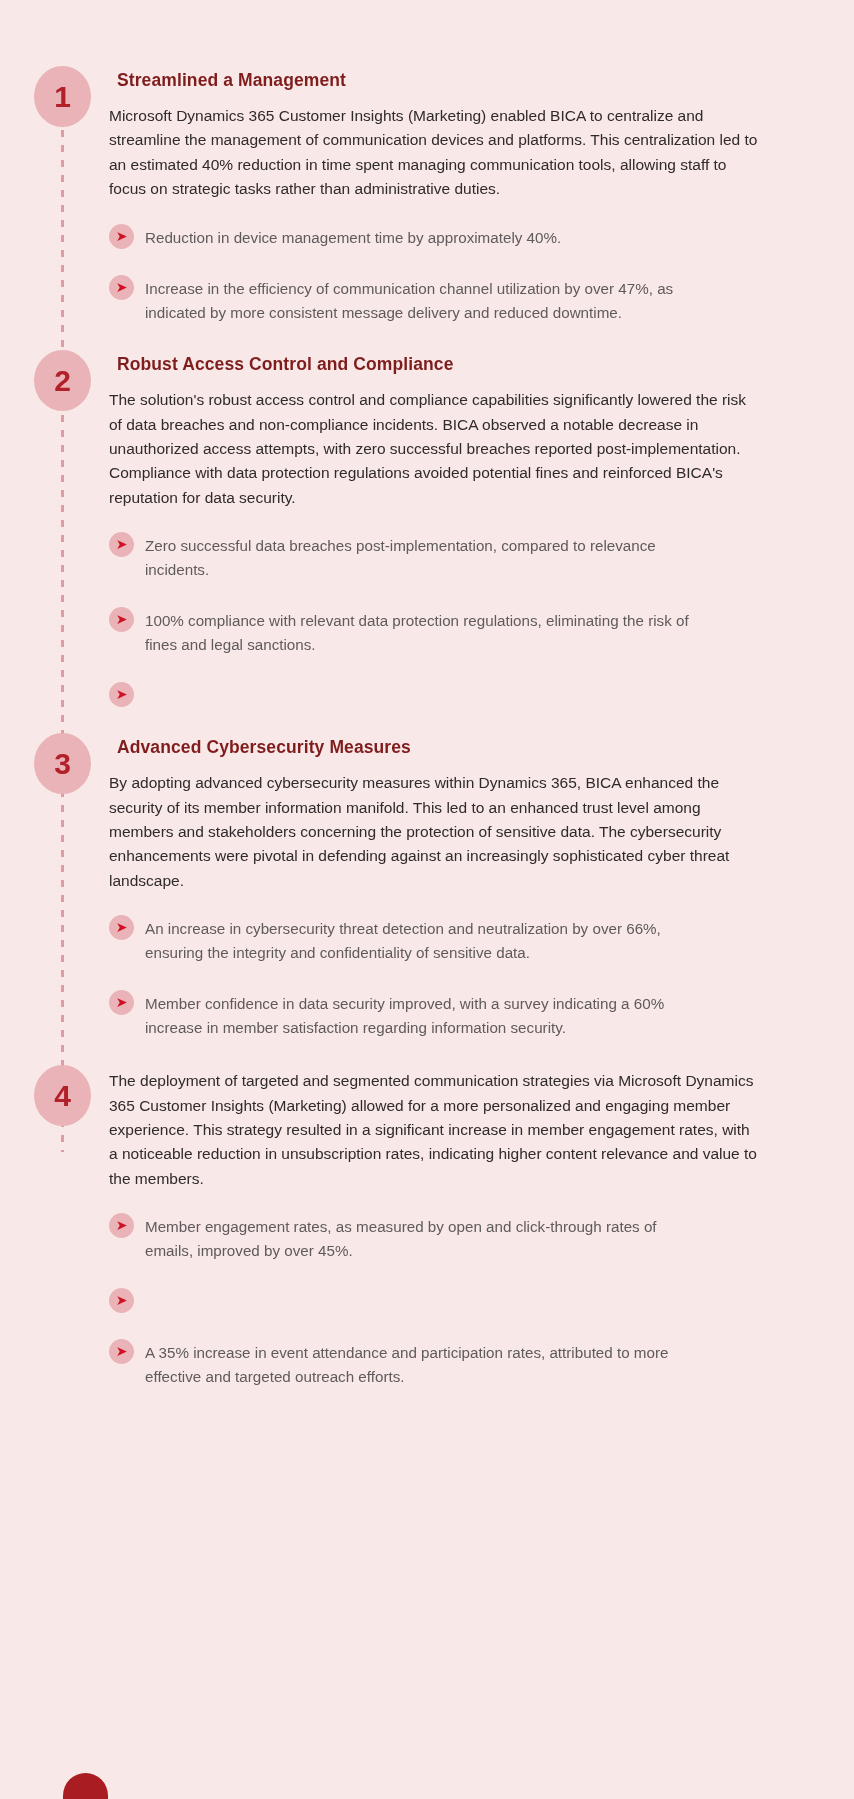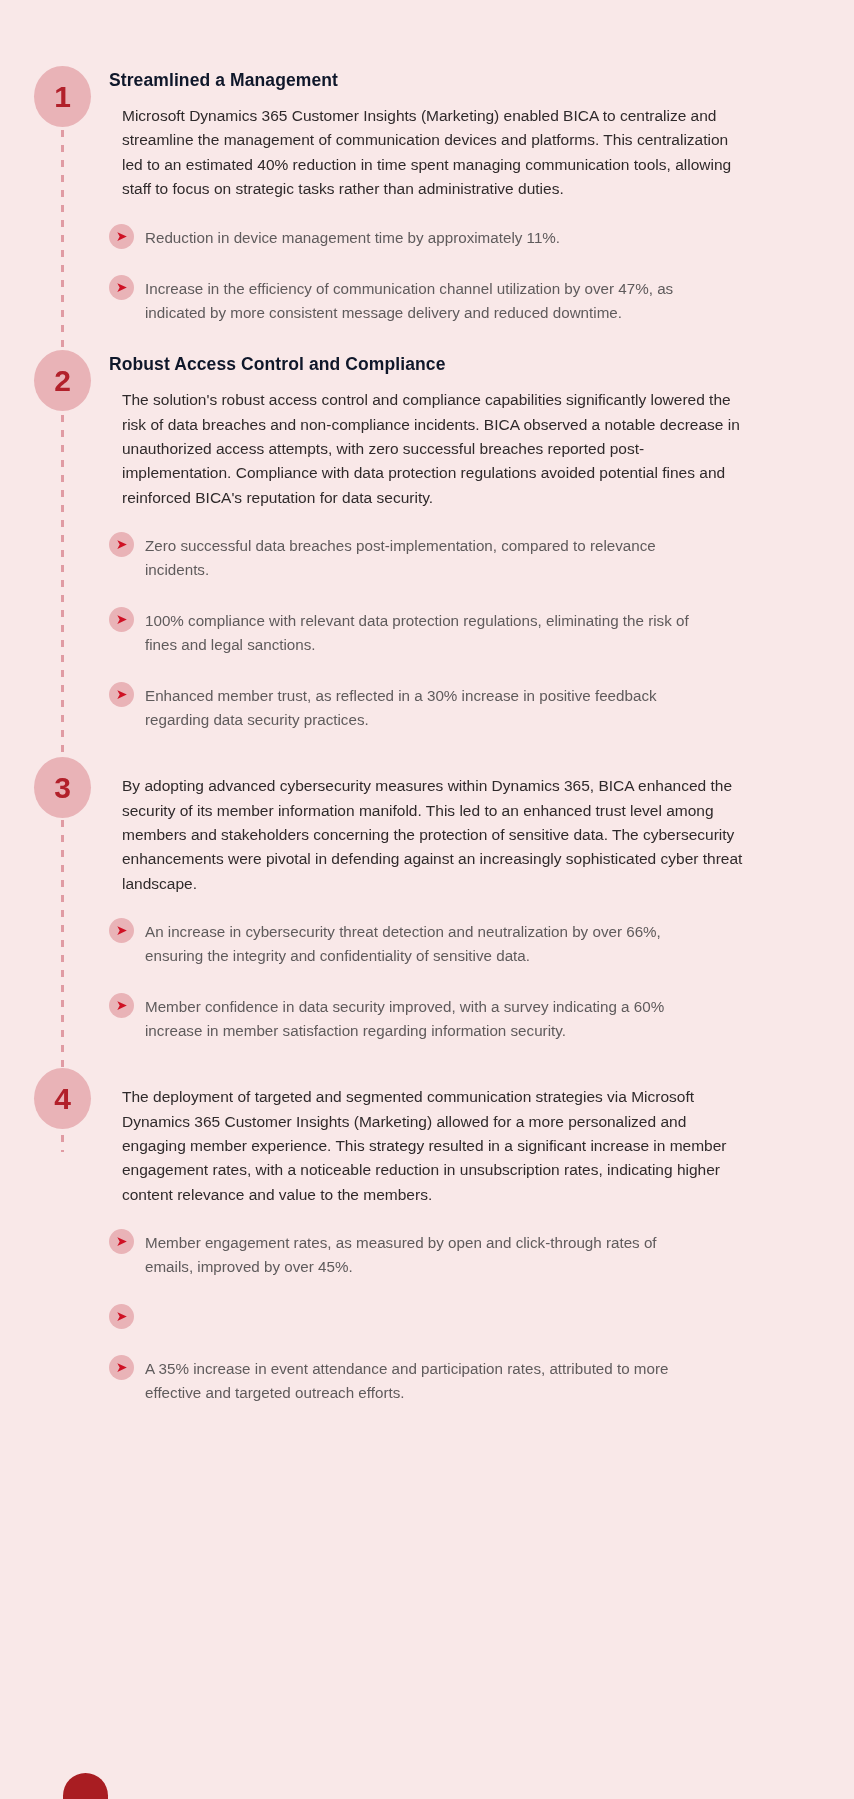--- a/index.html
+++ b/index.html
@@ -58,28 +58,28 @@
     color: #b2202a;
     font-size: 30px;
     font-weight: 700;
     line-height: 1;
   }
   .content {
     flex: 1;
     max-width: 650px;
   }
   .step-title {
-    margin: 0 0 13px 0;
+    margin: 0 0 13px 8px;
     font-size: 17.5px;
     font-weight: 700;
-    color: #0f172a;
+    color: #7f1d1d;
     letter-spacing: 0.1px;
   }
   .step-body {
-    margin: 13px;
+    margin: 0;
     font-size: 15.5px;
     line-height: 24.4px;
     color: #2f2a2b;
   }
   .bullet {
     display: flex;
     align-items: flex-start;
     margin-top: 28px;
   }
   .bullet.first { margin-top: 24px; }
@@ -124,21 +124,21 @@
     <div class="rail">
       <div class="num-circle">
         <span>1</span>
       </div>
     </div>
     <div class="content">
       <h2 class="step-title">Streamlined a Management</h2>
       <p class="step-body">Microsoft Dynamics 365 Customer Insights (Marketing)  enabled BICA to centralize and streamline the management of communication devices and platforms. This centralization led to an estimated 40% reduction in time spent managing communication tools, allowing staff to focus on strategic tasks rather than administrative duties.</p>
       <div class="bullet first">
         <span class="bicon">➤</span>
-        <span class="btext">Reduction in device management time by approximately 11%.</span>
+        <span class="btext">Reduction in device management time by approximately 40%.</span>
       </div>
       <div class="bullet">
         <span class="bicon">➤</span>
         <span class="btext">Increase in the efficiency of communication channel utilization by over 47%, as indicated by more consistent message delivery and reduced downtime.</span>
       </div>
     </div>
   </section>
 
   <section class="step">
     <div class="rail">
@@ -152,32 +152,32 @@
       <div class="bullet first">
         <span class="bicon">➤</span>
         <span class="btext">Zero successful data breaches post-implementation, compared to relevance incidents.</span>
       </div>
       <div class="bullet">
         <span class="bicon">➤</span>
         <span class="btext">100% compliance with relevant data protection regulations, eliminating the risk of fines and legal sanctions.</span>
       </div>
       <div class="bullet">
         <span class="bicon">➤</span>
-        <span class="btext">Enhanced member trust, as reflected in a 30% increase in positive feedback regarding data security practices.</span>
       </div>
     </div>
   </section>
 
   <section class="step">
     <div class="rail">
       <div class="num-circle">
         <span>3</span>
       </div>
     </div>
     <div class="content">
+      <h2 class="step-title">Advanced Cybersecurity Measures</h2>
       <p class="step-body">By adopting advanced cybersecurity measures within Dynamics 365, BICA enhanced the security of its member information manifold. This led to an enhanced trust level among members and stakeholders concerning the protection of sensitive data. The cybersecurity enhancements were pivotal in defending against an increasingly sophisticated cyber threat landscape.</p>
       <div class="bullet first">
         <span class="bicon">➤</span>
         <span class="btext">An increase in cybersecurity threat detection and neutralization by over 66%, ensuring the integrity and confidentiality of sensitive data.</span>
       </div>
       <div class="bullet">
         <span class="bicon">➤</span>
         <span class="btext">Member confidence in data security improved, with a survey indicating a 60% increase in member satisfaction regarding information security.</span>
       </div>
     </div>

